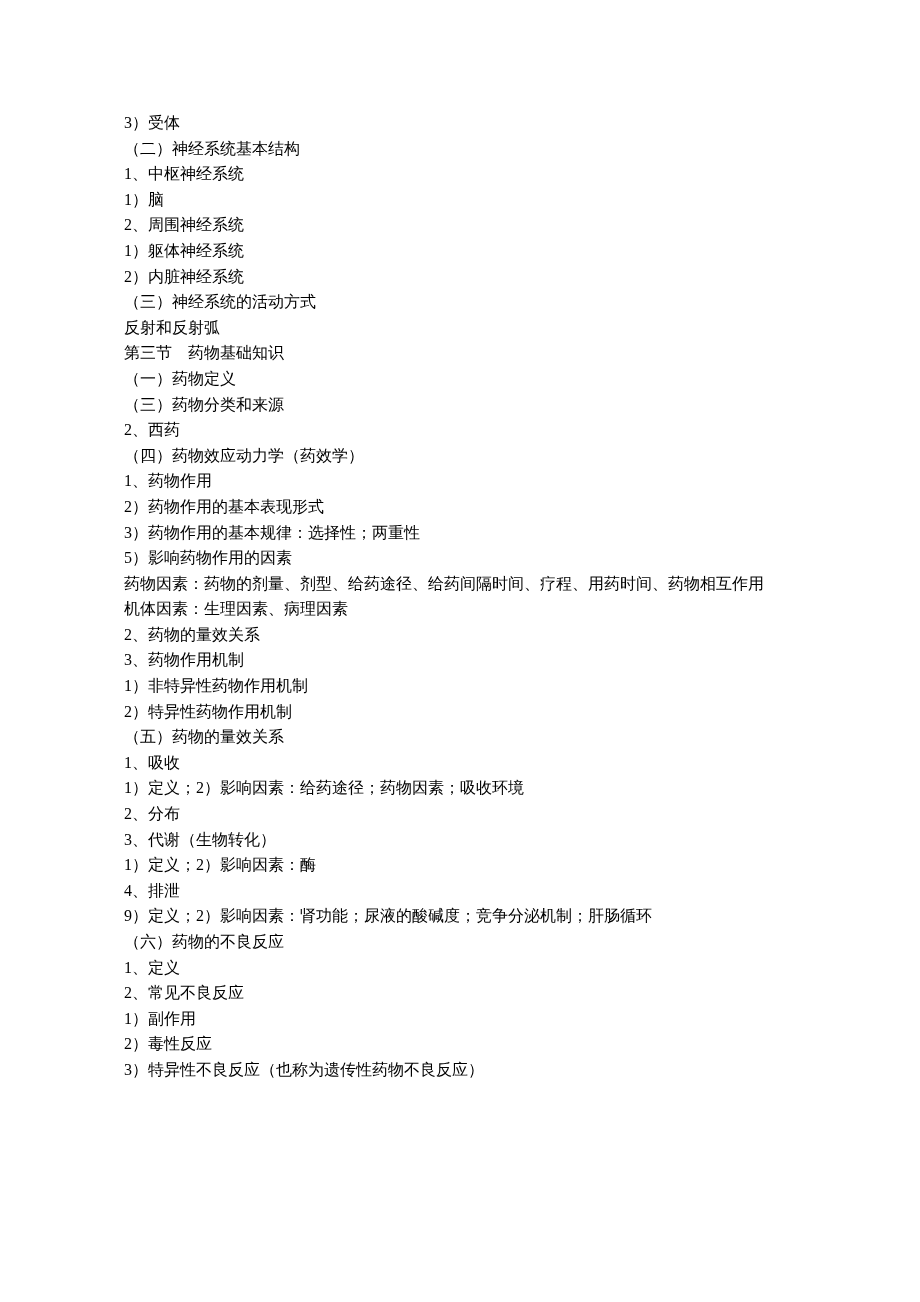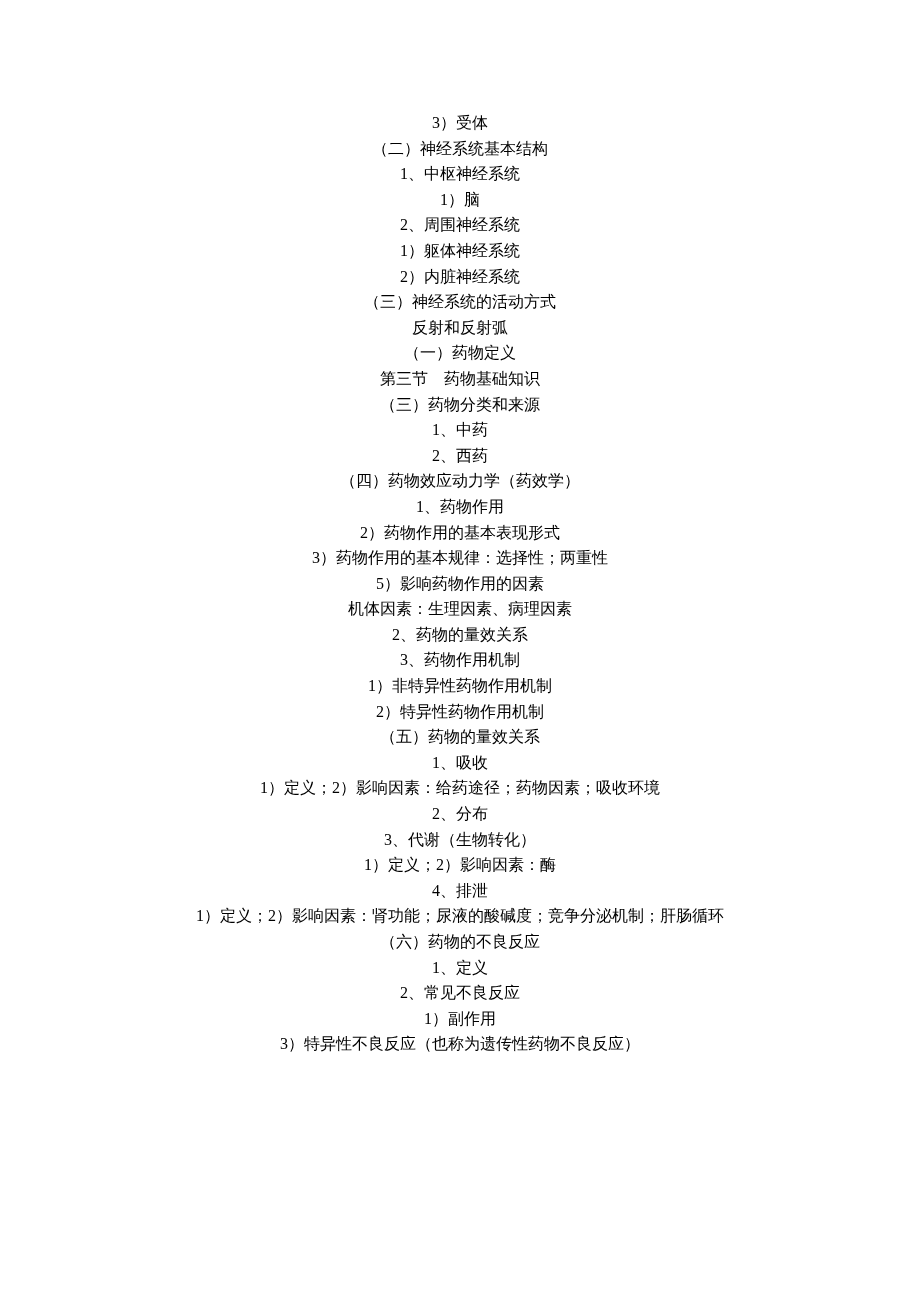--- a/index.html
+++ b/index.html
@@ -1,19 +1,18 @@
 <!DOCTYPE html>
 <html><head>
   <meta charset="utf-8">
   <style>
     * {
       margin: 0;
       padding: 0;
       box-sizing: border-box;
-      text-align: center;
     }
     body {
       width: 920px;
       background: #ffffff;
       font-family: "SimSun", "宋体", serif;
       font-size: 16px;
       line-height: 1.6;
       color: #000000;
       padding: 110px 124px 100px 124px;
     }
@@ -28,41 +27,42 @@
 <div>
   <div class="line">3）受体</div>
   <div class="line">（二）神经系统基本结构</div>
   <div class="line">1、中枢神经系统</div>
   <div class="line">1）脑</div>
   <div class="line">2、周围神经系统</div>
   <div class="line">1）躯体神经系统</div>
   <div class="line">2）内脏神经系统</div>
   <div class="line">（三）神经系统的活动方式</div>
   <div class="line">反射和反射弧</div>
+  <div class="line">第三节　药物基础知识</div>
   <div class="line">（一）药物定义</div>
-  <div class="line">第三节　药物基础知识</div>
   <div class="line">（三）药物分类和来源</div>
-  <div class="line">1、中药</div>
   <div class="line">2、西药</div>
   <div class="line">（四）药物效应动力学（药效学）</div>
   <div class="line">1、药物作用</div>
   <div class="line">2）药物作用的基本表现形式</div>
   <div class="line">3）药物作用的基本规律：选择性；两重性</div>
   <div class="line">5）影响药物作用的因素</div>
+  <div class="line">药物因素：药物的剂量、剂型、给药途径、给药间隔时间、疗程、用药时间、药物相互作用</div>
   <div class="line">机体因素：生理因素、病理因素</div>
   <div class="line">2、药物的量效关系</div>
   <div class="line">3、药物作用机制</div>
   <div class="line">1）非特异性药物作用机制</div>
   <div class="line">2）特异性药物作用机制</div>
   <div class="line">（五）药物的量效关系</div>
   <div class="line">1、吸收</div>
   <div class="line">1）定义；2）影响因素：给药途径；药物因素；吸收环境</div>
   <div class="line">2、分布</div>
   <div class="line">3、代谢（生物转化）</div>
   <div class="line">1）定义；2）影响因素：酶</div>
   <div class="line">4、排泄</div>
-  <div class="line">1）定义；2）影响因素：肾功能；尿液的酸碱度；竞争分泌机制；肝肠循环</div>
+  <div class="line">9）定义；2）影响因素：肾功能；尿液的酸碱度；竞争分泌机制；肝肠循环</div>
   <div class="line">（六）药物的不良反应</div>
   <div class="line">1、定义</div>
   <div class="line">2、常见不良反应</div>
   <div class="line">1）副作用</div>
+  <div class="line">2）毒性反应</div>
   <div class="line">3）特异性不良反应（也称为遗传性药物不良反应）</div>
 </div>
 
 </body></html>

